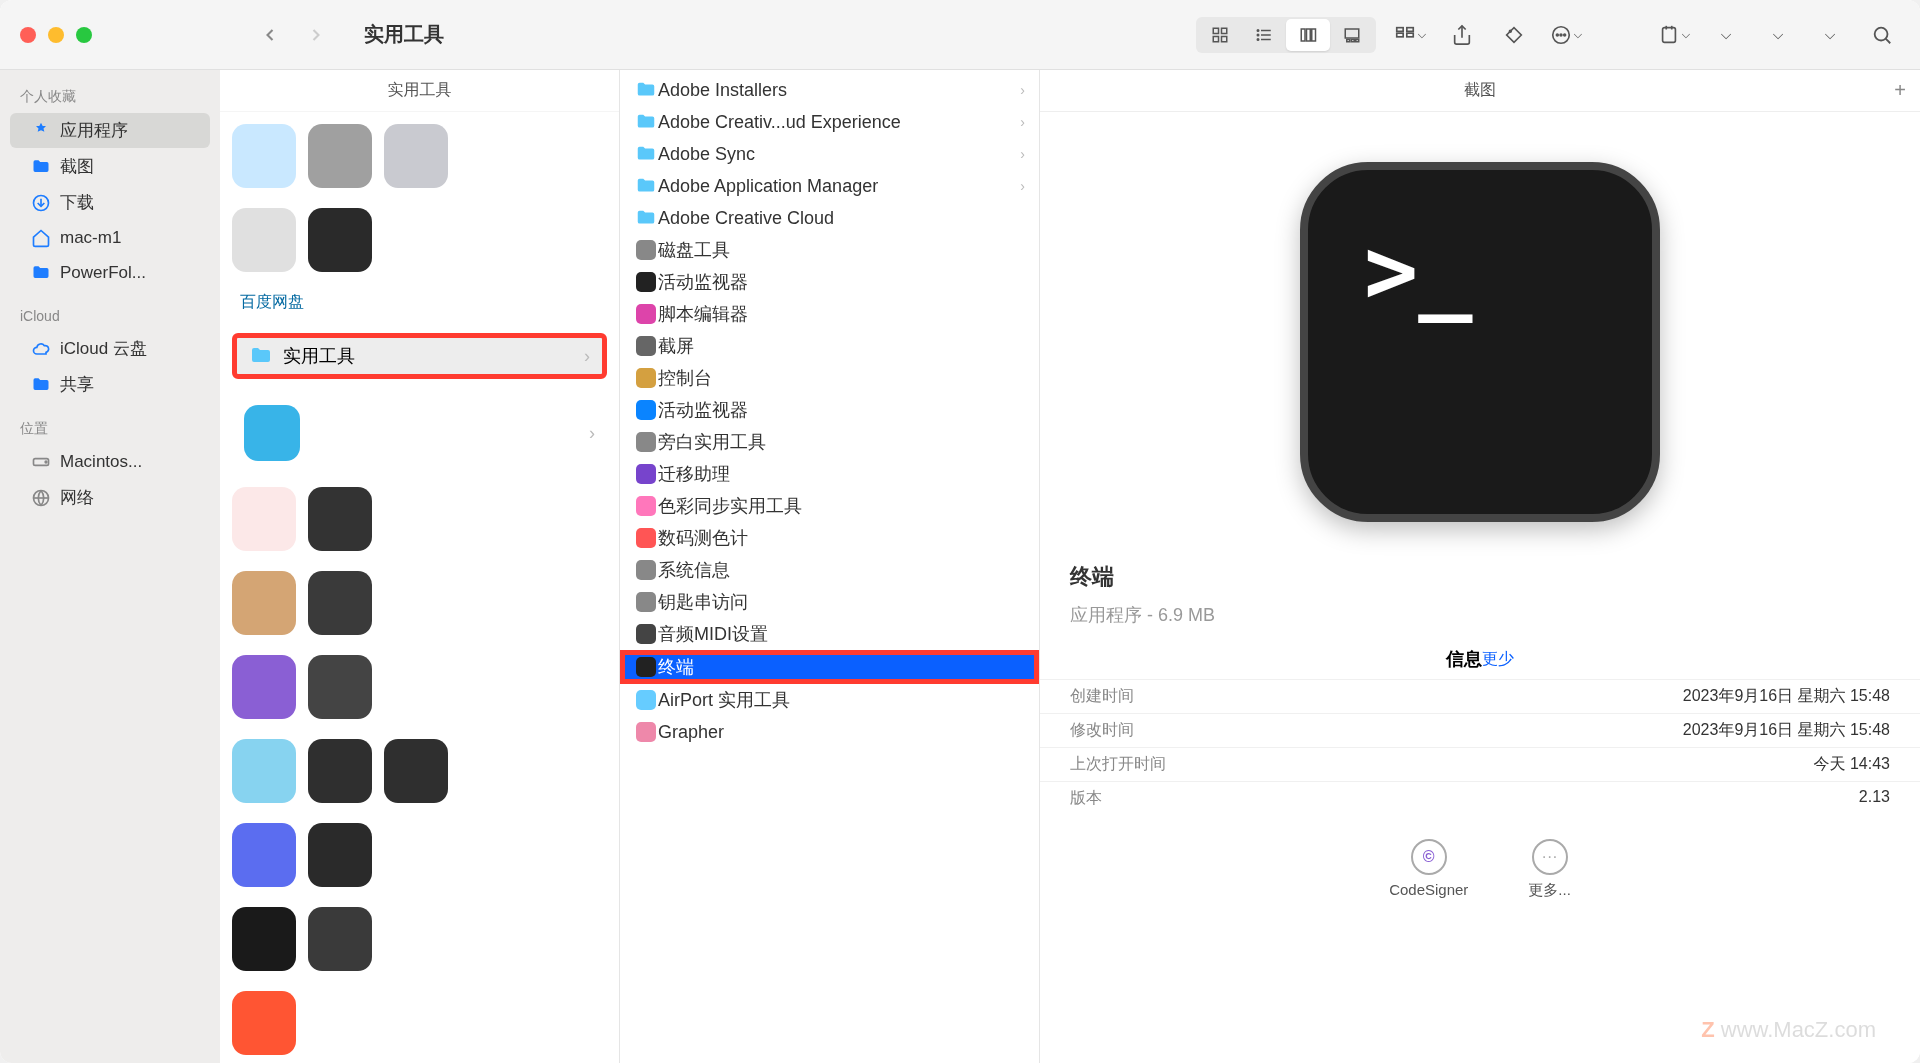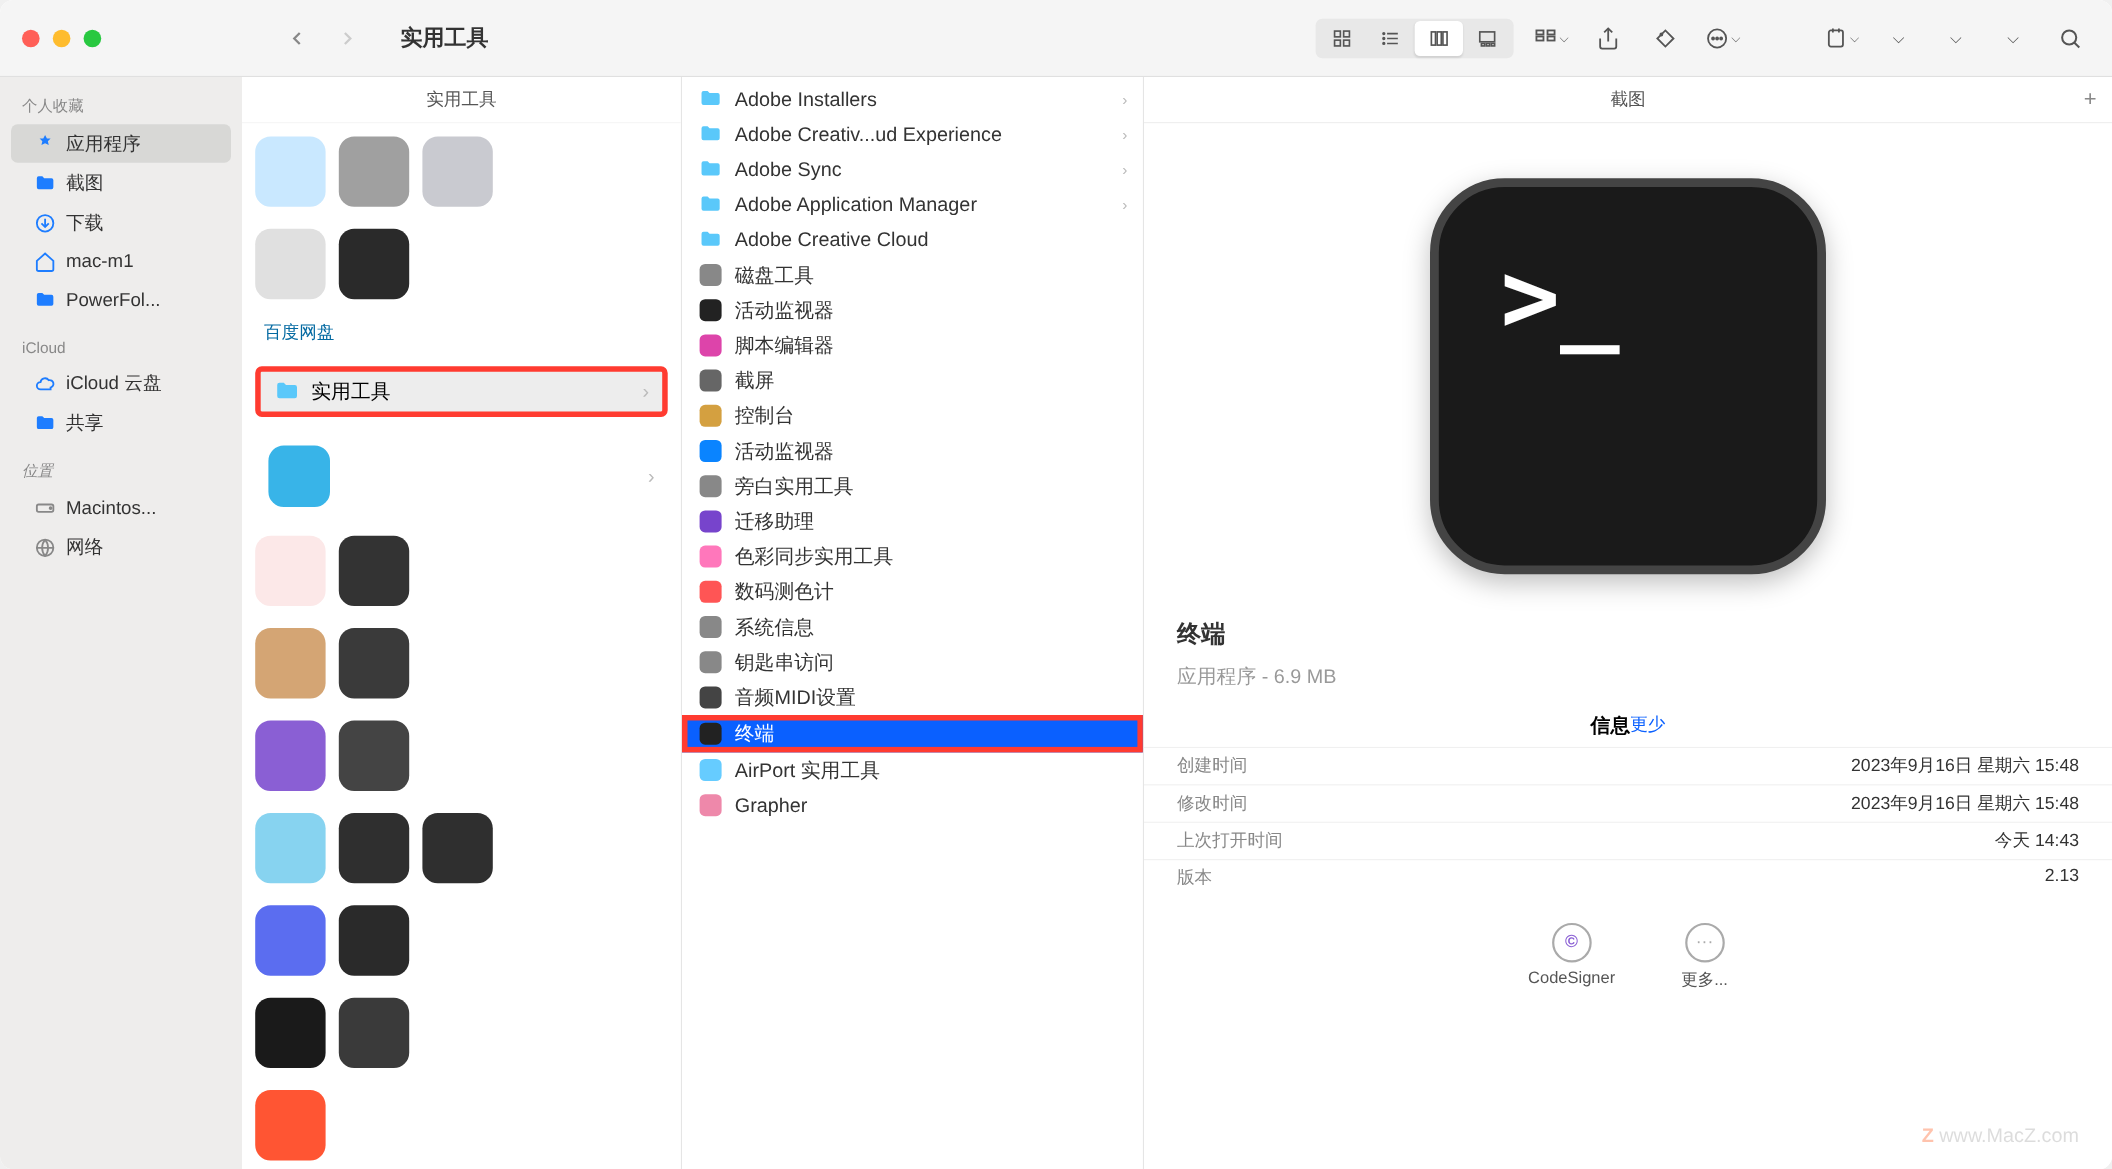--- a/index.html
+++ b/index.html
@@ -33,21 +33,21 @@
 .col2 { width: 420px; display: flex; flex-direction: column; }
 .col-header { text-align: center; padding: 10px; font-size: 16px; color: #555; border-bottom: 1px solid #f5f5f5; }
 .col1-grid { padding: 12px; display: flex; flex-direction: column; gap: 20px; }
 .app-row { display: flex; gap: 12px; }
 .app-icon-box { width: 64px; height: 64px; border-radius: 14px; }
 .folder-row { display: flex; align-items: center; padding: 6px 12px; gap: 10px; cursor: pointer; border-radius: 6px; font-size: 18px; }
 .folder-row.highlighted { border: 5px solid #ff3b30; background: #ededed; }
 .folder-row .chev { margin-left: auto; color: #bbb; }
 .folder-icon-sm { width: 24px; height: 24px; color: #5ac8fa; }
 .col2-list { flex: 1; overflow-y: auto; padding: 4px 0; }
-.list-item { display: flex; align-items: center; padding: 4px 14px; gap: 10px; cursor: pointer; font-size: 18px; color: #333; }
+.list-item { display: flex; align-items: center; padding: 4px 14px; cursor: pointer; font-size: 18px; color: #333; }
 .list-item .chev { margin-left: auto; color: #bbb; font-size: 14px; }
 .list-item.selected { background: #0a60ff; color: #fff; }
 .list-item.selected.highlighted { border: 5px solid #ff3b30; padding: 0 9px; }
 .item-icon { width: 24px; height: 24px; display: flex; align-items: center; justify-content: center; font-size: 18px; }
 .preview-pane { flex: 1; display: flex; flex-direction: column; background: #fff; }
 .preview-header { display: flex; align-items: center; justify-content: center; position: relative; padding: 10px; border-bottom: 1px solid #eee; }
 .preview-header-title { font-size: 16px; color: #555; }
 .preview-add { position: absolute; right: 14px; color: #888; font-size: 20px; cursor: pointer; }
 .preview-icon-area { display: flex; justify-content: center; padding: 50px 0 40px; }
 .terminal-icon { width: 360px; height: 360px; background: #1a1a1a; border-radius: 68px; display: flex; flex-direction: column; padding: 56px; box-shadow: 0 8px 24px rgba(0,0,0,0.25); border: 8px solid #444; }
@@ -58,21 +58,21 @@
 .info-header { display: flex; justify-content: center; align-items: center; padding: 20px 30px 8px; }
 .info-title { font-size: 18px; font-weight: 600; }
 .info-less { font-size: 16px; color: #0a60ff; cursor: pointer; }
 .info-row { display: flex; justify-content: space-between; padding: 6px 30px; font-size: 16px; border-top: 1px solid #f0f0f0; }
 .info-label { color: #888; }
 .info-value { color: #333; }
 .actions { display: flex; justify-content: center; gap: 60px; padding: 24px 0; }
 .action { display: flex; flex-direction: column; align-items: center; gap: 6px; }
 .action-circle { width: 36px; height: 36px; border: 2px solid #aaa; border-radius: 50%; display: flex; align-items: center; justify-content: center; color: #aaa; }
 .action-label { font-size: 15px; color: #555; }
-.watermark { position: absolute; right: 30px; bottom: 20px; color: #aaa; font-size: 18px; opacity: 0.4; }
+.watermark { position: absolute; right: 44px; bottom: 20px; color: #aaa; font-size: 22px; opacity: 0.4; }
 .wm-z { color: #ff6b35; font-weight: bold; }
 </style>
 </head>
 <body>
 
 <div class="window">
   <div class="titlebar">
     <div class="traffic-lights">
       <div class="traffic-light tl-red"></div>
       <div class="traffic-light tl-yellow"></div>
@@ -242,21 +242,21 @@
       </div>
       <div class="sidebar-item">
         <span class="sidebar-icon">
             <svg viewBox="0 0 24 24" width="20" height="20" fill="currentColor">
               <path d="M3 6a2 2 0 012-2h4l2 2h8a2 2 0 012 2v8a2 2 0 01-2 2H5a2 2 0 01-2-2V6z"></path>
             </svg>
           </span>
         <span>共享</span>
       </div>
 
-      <div class="sidebar-section-title" style="margin-top:12px;font-style:italic;">位置</div>
+      <div class="sidebar-section-title" style="margin-top:12px;">位置</div>
       <div class="sidebar-item">
         <span class="sidebar-icon gray">
             <svg viewBox="0 0 24 24" width="20" height="20" fill="none" stroke="currentColor" stroke-width="2">
               <rect x="3" y="8" width="18" height="8" rx="2"></rect>
               <circle cx="18" cy="12" r="1"></circle>
             </svg>
           </span>
         <span>Macintos...</span>
       </div>
       <div class="sidebar-item">

